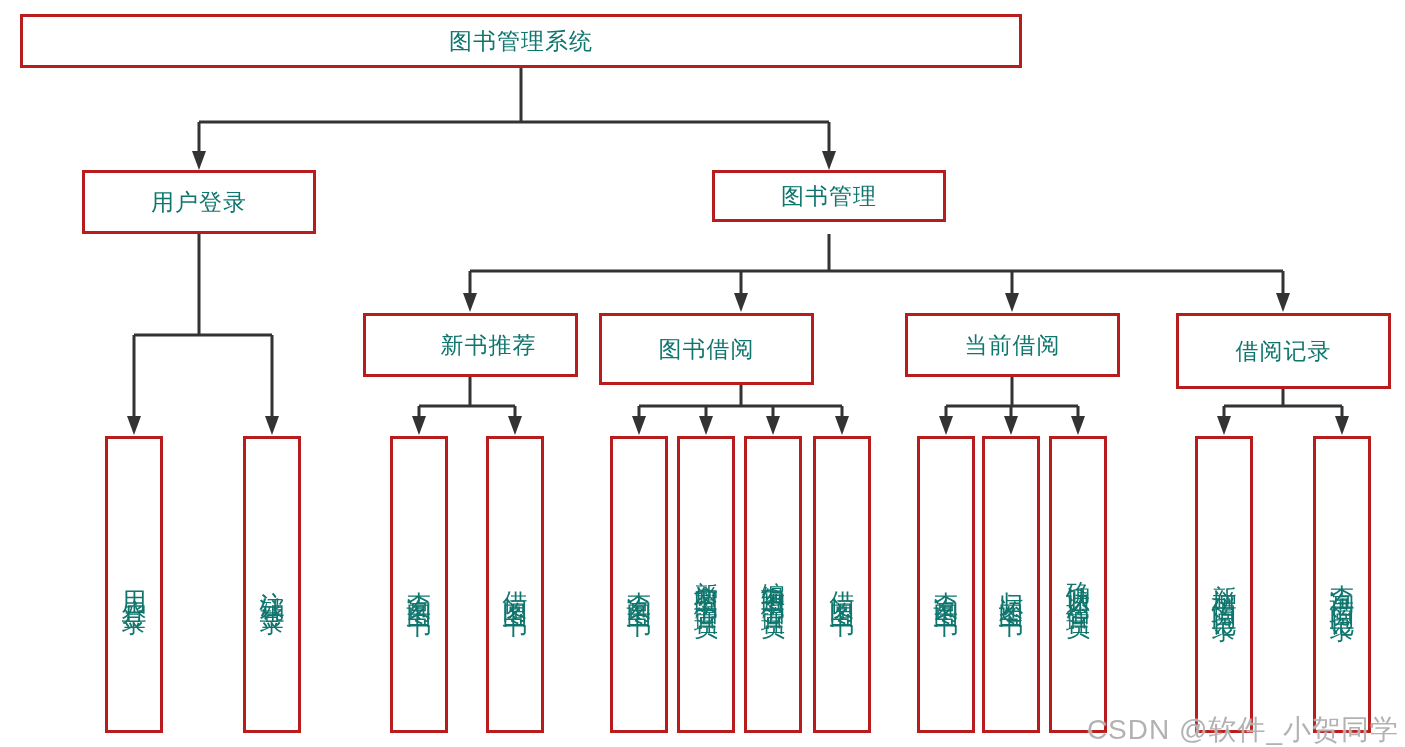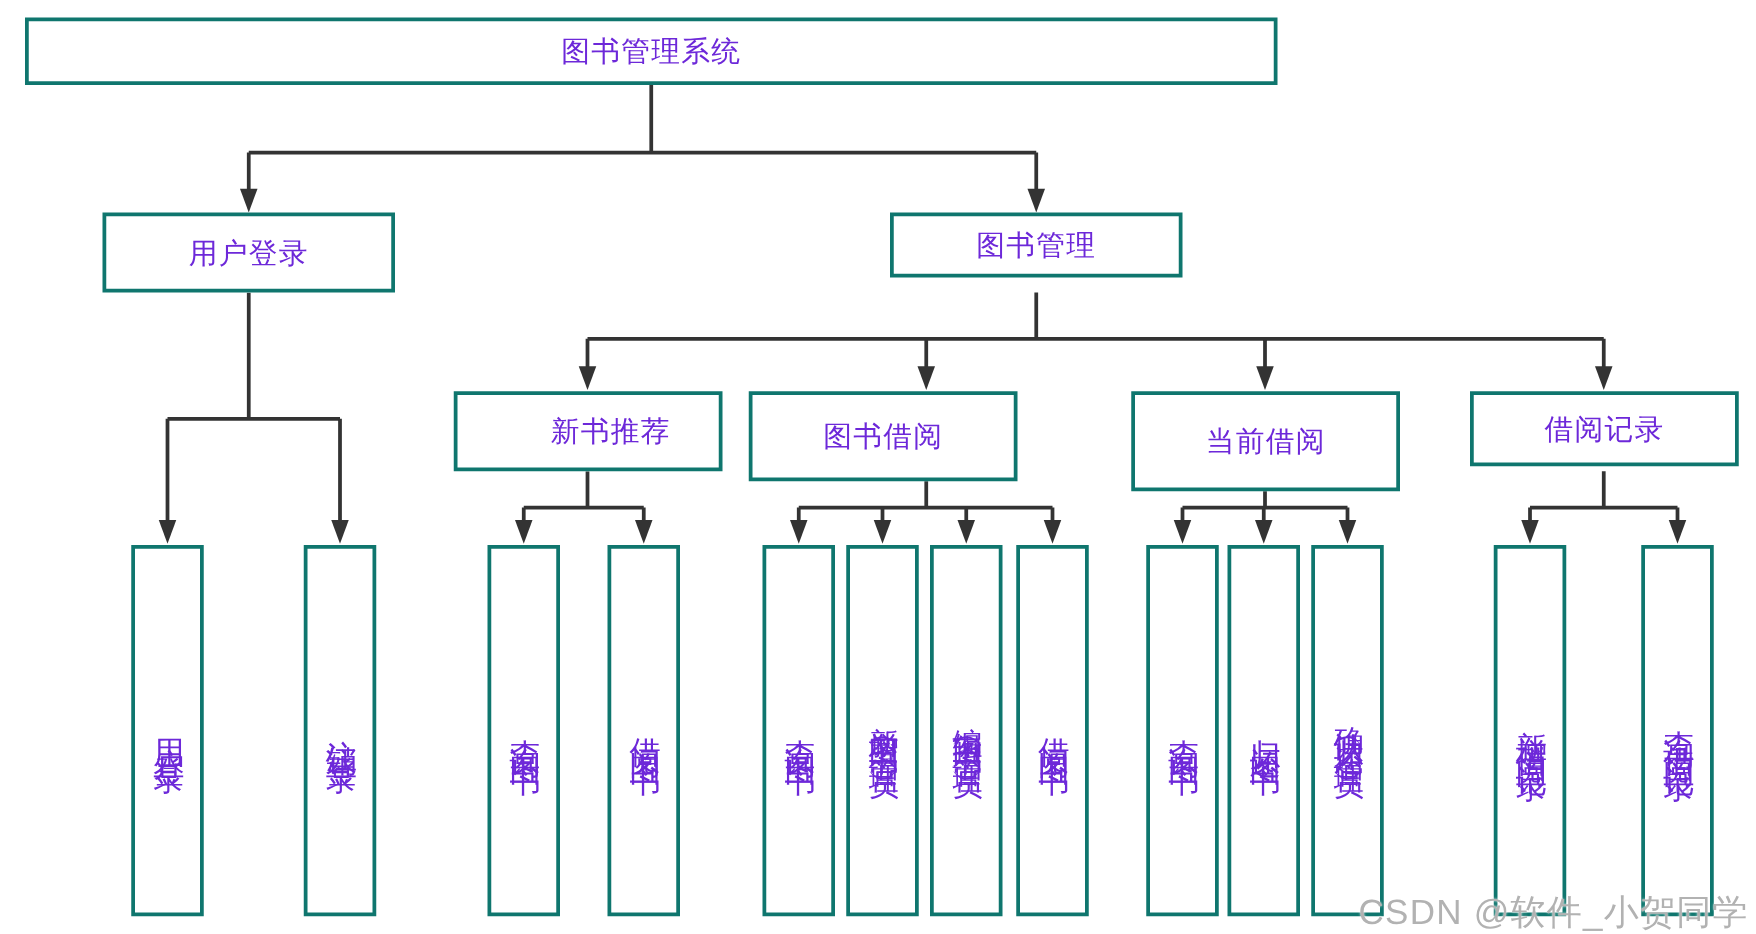--- a/index.html
+++ b/index.html
@@ -1,23 +1,23 @@
 <!DOCTYPE html>
 <html><head>
 <meta charset="utf-8">
 <style>
   html,body{margin:0;padding:0;}
   body{
     width:1405px;height:747px;position:relative;background:#ffffff;
     font-family:"Liberation Sans","DejaVu Sans",sans-serif;overflow:hidden;
   }
   .node{
-    position:absolute;border:3px solid #0f766e;background:#ffffff;
+    position:absolute;border:3px solid #b91c1c;background:#ffffff;
     box-sizing:border-box;display:flex;align-items:center;justify-content:center;
-    color:#6d28d9;
+    color:#0f766e;
   }
   .h-node{font-size:23px;letter-spacing:1px;}
   .v-node .vtext{
     writing-mode:vertical-rl;font-size:25px;letter-spacing:7px;line-height:1;
   }
   .v-node .vtext.long{letter-spacing:5px;font-size:24px;}
   #connectors{position:absolute;left:0;top:0;pointer-events:none;}
   #connectors path{stroke:#333333;stroke-width:3;fill:none;}
   #connectors polygon{fill:#333333;stroke:none;}
   .watermark{
@@ -67,22 +67,22 @@
   </g>
 </svg>
 
 <div class="node h-node" style="left:20px;top:14px;width:1002px;height:54px;">图书管理系统</div>
 
 <div class="node h-node" style="left:82px;top:170px;width:234px;height:64px;">用户登录</div>
 <div class="node h-node" style="left:712px;top:170px;width:234px;height:52px;">图书管理</div>
 
 <div class="node h-node" style="left:363px;top:313px;width:215px;height:64px;padding-left:36px;">新书推荐</div>
 <div class="node h-node" style="left:599px;top:313px;width:215px;height:72px;">图书借阅</div>
-<div class="node h-node" style="left:905px;top:313px;width:215px;height:80px;">当前借阅</div>
-<div class="node h-node" style="left:1176px;top:313px;width:215px;height:60px;">借阅记录</div>
+<div class="node h-node" style="left:905px;top:313px;width:215px;height:64px;">当前借阅</div>
+<div class="node h-node" style="left:1176px;top:313px;width:215px;height:76px;">借阅记录</div>
 
 <div class="node v-node" style="left:105px;top:436px;width:58px;height:297px;">
   <span class="vtext">用户登录</span>
 </div>
 <div class="node v-node" style="left:243px;top:436px;width:58px;height:297px;">
   <span class="vtext">注销登录</span>
 </div>
 
 <div class="node v-node" style="left:390px;top:436px;width:58px;height:297px;">
   <span class="vtext">查询图书</span>

